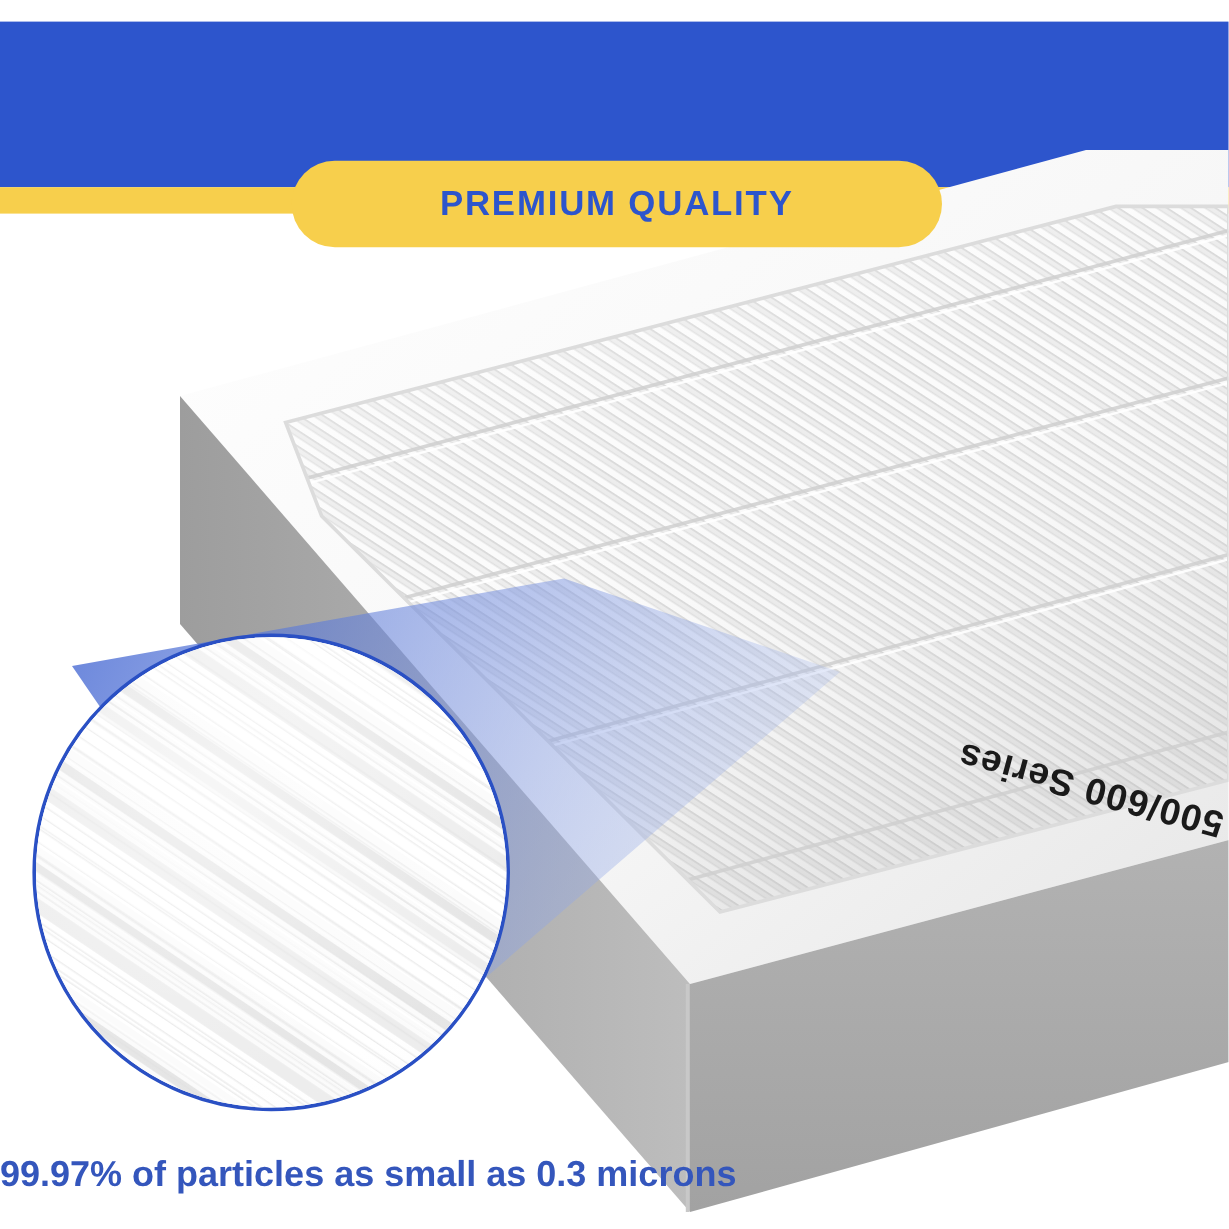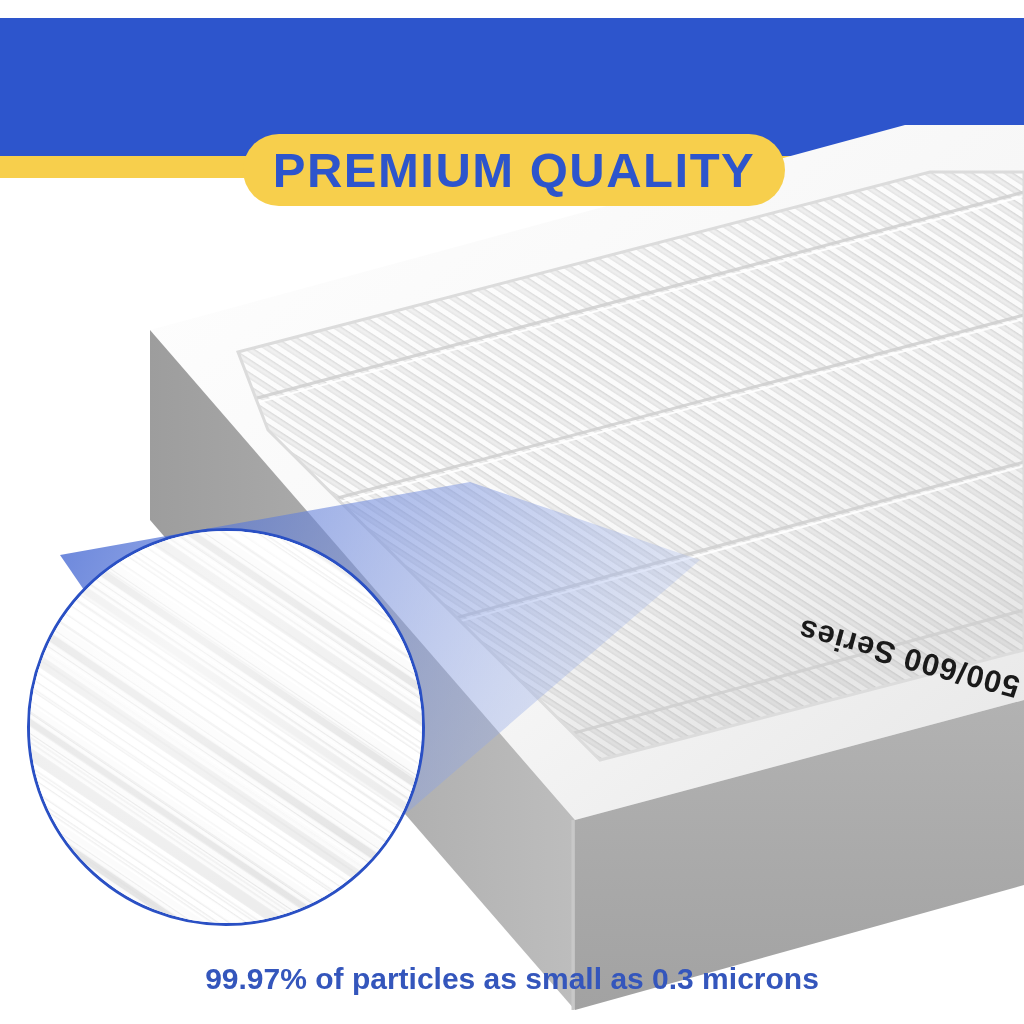--- a/index.html
+++ b/index.html
@@ -42,21 +42,21 @@
     width: 542px;
     height: 72px;
     background: #F7CF4C;
     border-radius: 36px;
     display: flex;
     align-items: center;
     justify-content: center;
   }
   .badge-pill-label {
     color: #2D55CC;
-    font-size: 49px;
+    font-size: 29px;
     font-weight: bold;
     letter-spacing: 1.5px;
     font-family: "Liberation Sans", sans-serif;
     white-space: nowrap;
   }
 
   
   #filter-product {
     position: absolute;
     left: 0;
@@ -65,21 +65,20 @@
     height: 1024px;
     pointer-events: none;
   }
 
   
   .caption {
     position: absolute;
     left: 0;
     top: 962px;
     width: 1024px;
-    text-align: center;
     color: #3456BC;
     font-size: 30px;
     font-weight: bold;
     font-family: "Liberation Sans", sans-serif;
   }
 
   
   .magnifier {
     position: absolute;
     left: 27px;

